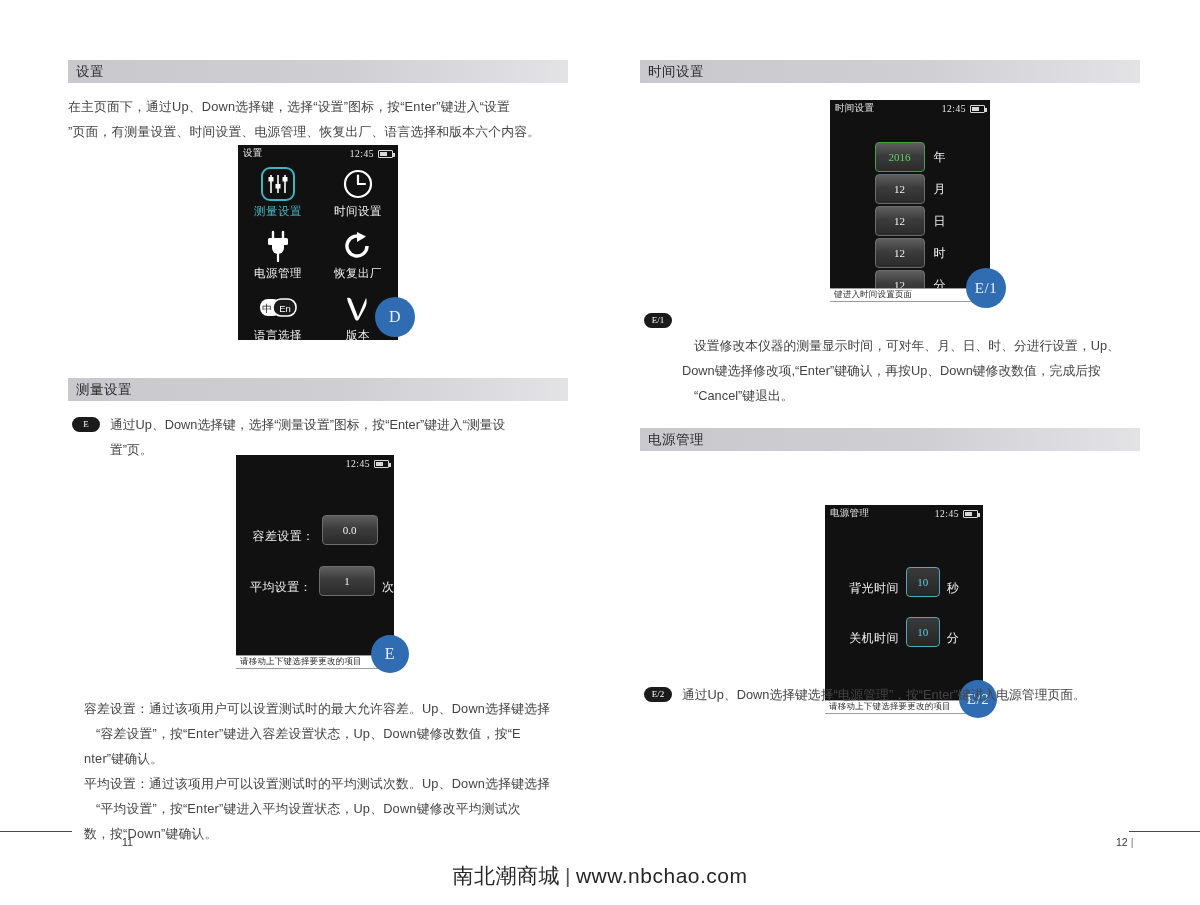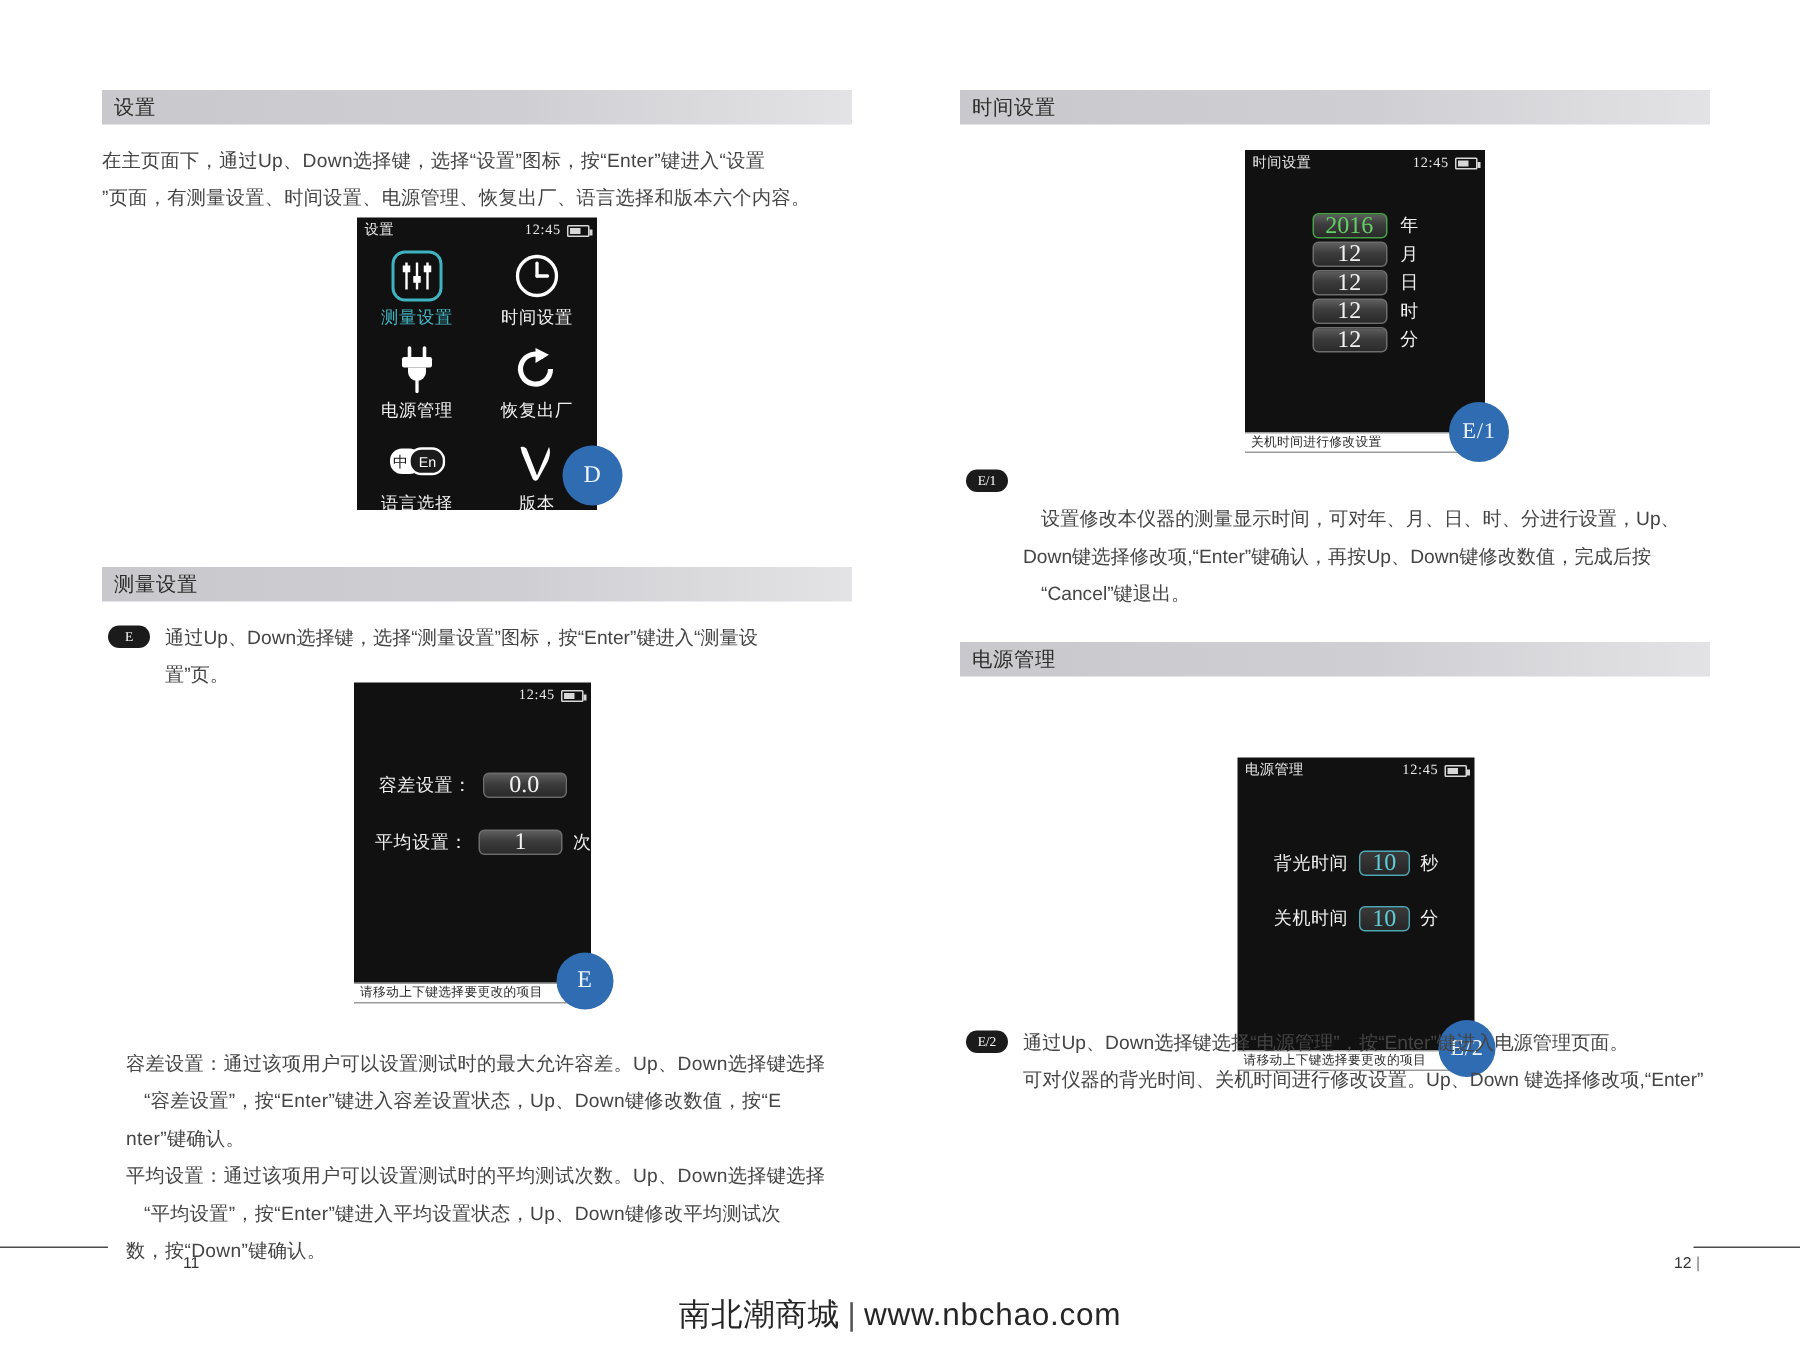--- a/index.html
+++ b/index.html
@@ -226,29 +226,29 @@
     justify-content: center;
     gap: 7px;
   }
   .field-label {
     font-size: 12px;
     color: #f0f0f0;
     letter-spacing: 0.4px;
   }
   .val-box {
     width: 56px;
-    height: 17px;
+    height: 30px;
     border-radius: 4px;
     background: linear-gradient(to bottom, #5e5e5e 0%, #3c3c3c 45%, #2a2a2a 100%);
     border: 1px solid #6d6d6d;
     box-sizing: border-box;
     display: flex;
     align-items: center;
     justify-content: center;
-    font-size: 16px;
+    font-size: 11px;
     color: #f2f2f2;
     font-family: "Liberation Serif", "DejaVu Serif", serif;
   }
   .val-box.green {
     border-color: #46a046;
     color: #63d063;
   }
   .val-box.cyan {
     border-color: #4fa9b5;
     color: #5fcdd8;
@@ -512,21 +512,21 @@
             <span class="unit">时</span>
           </div>
           <div class="time-row">
             <span class="val-box">12</span>
             <span class="unit">分</span>
           </div>
         </div>
       </div>
 
       <div class="dev-hint">
-        <span>关机时间进行修改设置</span>
+        <span>键进入时间设置页面</span>
       </div>
 
       <div class="marker" style="width:40px; height:40px; font-size:15px; left:136px; top:168px;">E/1</div>
     </div>
 
     <div class="step-para" style="margin-top:225px;">
       <span class="badge-step">E/1</span>
       <br>
       <span class="cont">设置修改本仪器的测量显示时间，可对年、月、日、时、分进行设置，Up、</span>
       <span class="cont" style="padding-left:0;">Down键选择修改项,“Enter”键确认，再按Up、Down键修改数值，完成后按</span>
@@ -566,21 +566,20 @@
       <div class="dev-hint">
         <span>请移动上下键选择要更改的项目</span>
       </div>
 
       <div class="marker" style="width:38px; height:38px; font-size:15px; left:134px; top:175px;">E/2</div>
     </div>
 
     <div class="step-para" style="margin-top:231px;">
       <span class="badge-step">E/2</span>
       <span>通过Up、Down选择键选择“电源管理”，按“Enter”键进入电源管理页面。</span><br>
-      <span class="cont" style="padding-left:0;">可对仪器的背光时间、关机时间进行修改设置。Up、Down 键选择修改项,“Enter”</span>
     </div>
 
   </div>
 
   <div class="footer-rule rule-left"></div>
   <div class="footer-rule rule-right"></div>
 
   <div class="pagenum pagenum-left">11</div>
   <div class="pagenum pagenum-right">
     <span>12</span><span class="bar">|</span>

